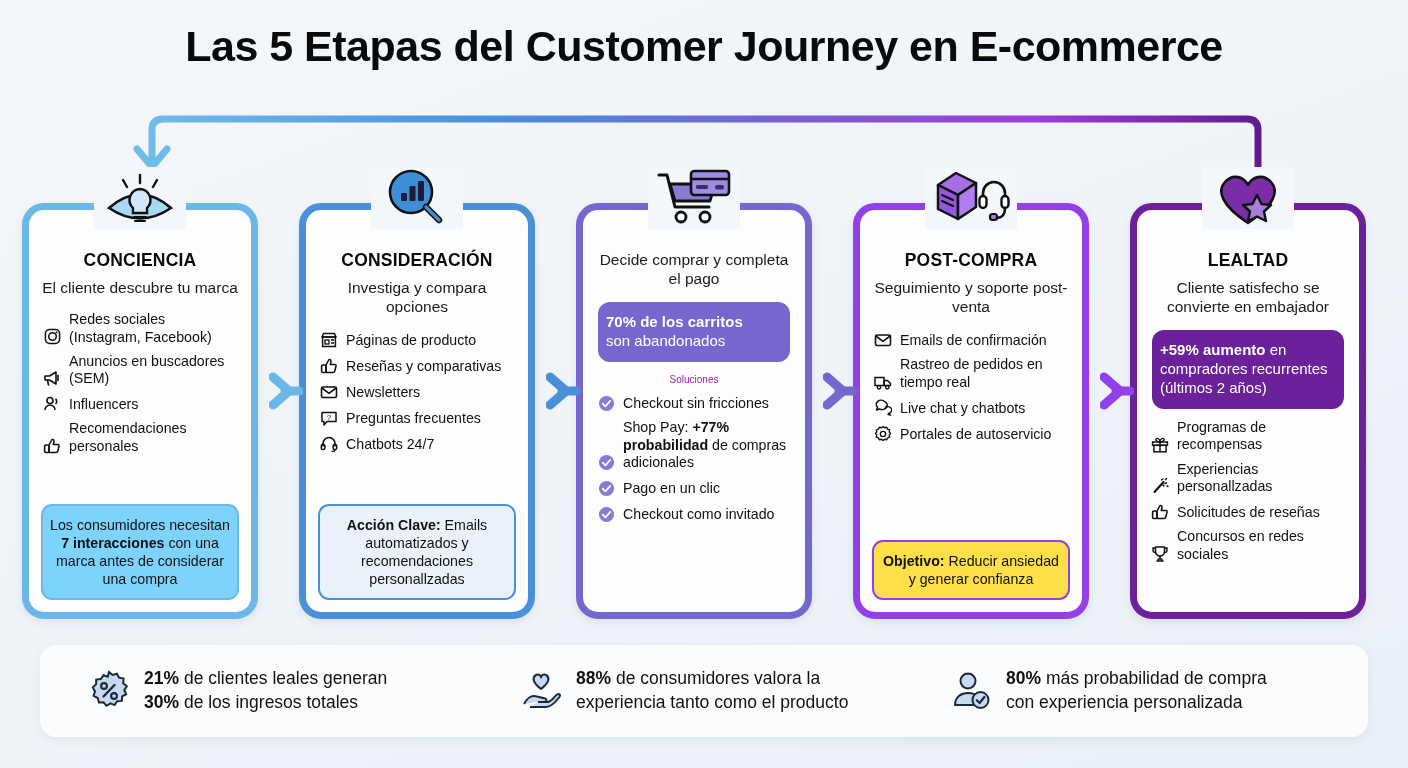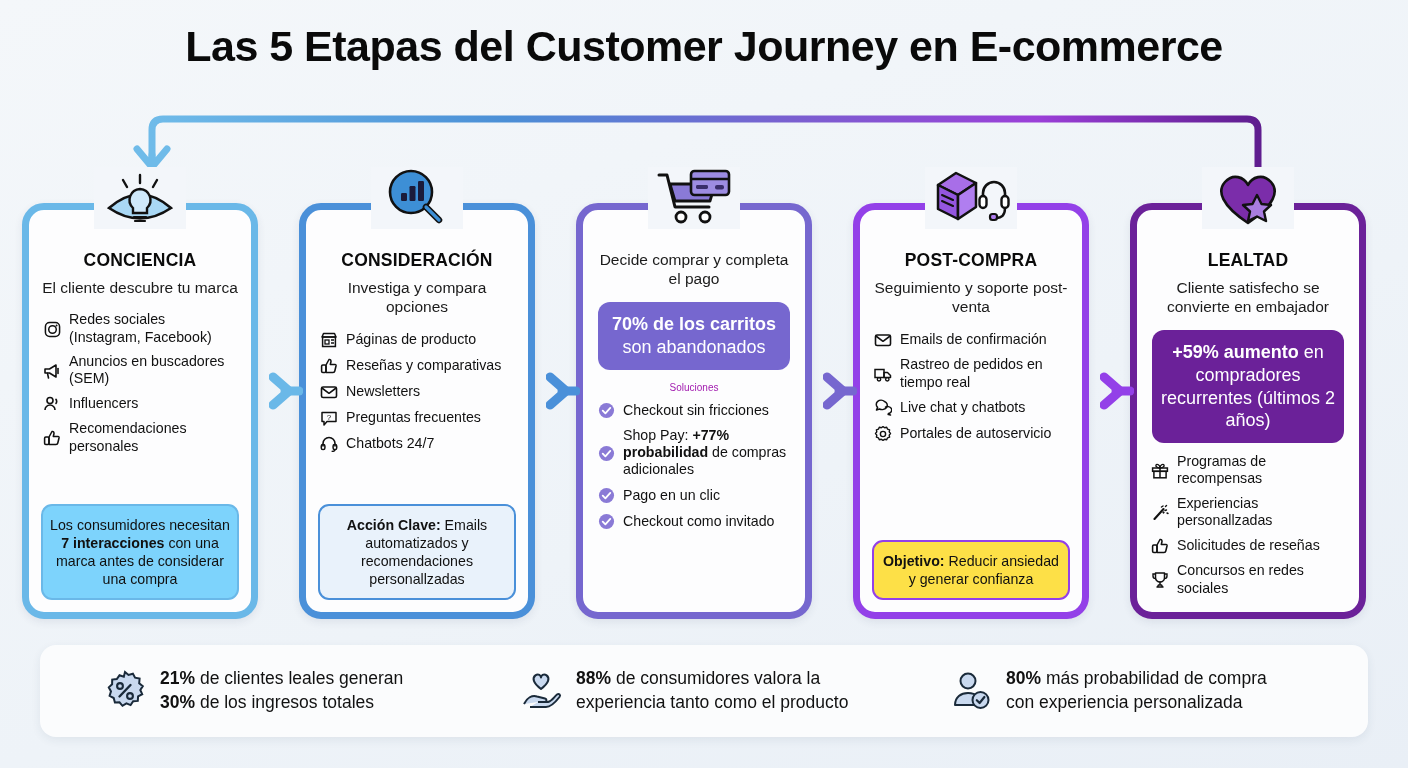--- a/index.html
+++ b/index.html
@@ -77,21 +77,21 @@
     text-align: center;
     color: #1b1b1b;
     line-height: 1.24;
     margin-bottom: 14px;
   }
 
   
   .bullets { margin: 0 2px; }
   .bullet {
     display: flex;
-    align-items: center;
+    align-items: flex-end;
     gap: 8px;
     margin-bottom: 7px;
   }
   .bullet .bicon {
     flex: 0 0 18px;
     width: 18px; height: 18px;
     margin-top: 1px;
     display: flex; align-items: center; justify-content: center;
   }
   .bullet .btext {
@@ -107,23 +107,22 @@
     font-size: 10px;
     font-weight: normal;
     color: #a21caf;
     margin: 12px 0 8px 0;
   }
 
   
   .statpill {
     border-radius: 12px;
     padding: 11px 8px;
-    text-align: center;
     color: #fff;
-    font-size: 18px;
+    font-size: 15px;
     line-height: 1.26;
     margin: 4px 3px 2px 3px;
   }
   .statpill b { font-weight: bold; }
 
   
   .notebox {
     position: absolute;
     left: 12px; right: 12px; bottom: 12px;
     border: 2px solid #6ab8e8;
@@ -525,21 +524,21 @@
             <span class="btext">Concursos en redes sociales</span>
           </div>
         </div>
       </div>
     </div>
 
   </div>
 
   <div class="statsbar">
 
-    <div class="statitem" style="width:470px;padding-left:64px">
+    <div class="statitem" style="width:470px;padding-left:48px">
       <span class="sicon">
         <svg width="42" height="42" viewBox="0 0 42 42">
           <path d="M21 2 l3.5 3 4.4-1.3 2.2 4 4.5 .9 -.4 4.6 3.6 2.9 -2.5 3.9 1.9 4.2 -4.1 2.1 -.3 4.6 -4.6 .4 -2.6 3.8 -4.2-1.8 -3.9 2.5 -3-3.5 -4.6 .2 -1.2-4.5 -4.1-2.2 1.4-4.4 -2.2-4 3.3-3.2 .1-4.6 4.6-.6 2.7-3.7 4.3 1.5 Z" fill="#c9d9ef" stroke="#1a2a3a" stroke-width="2"></path>
           <path d="M15.5 26.5 L26.5 15" stroke="#1a2a3a" stroke-width="2.4" stroke-linecap="round"></path>
           <circle cx="16" cy="16" r="2.9" fill="none" stroke="#1a2a3a" stroke-width="2.1"></circle>
           <circle cx="26" cy="26" r="2.9" fill="none" stroke="#1a2a3a" stroke-width="2.1"></circle>
         </svg>
       </span>
       <span class="stext">
         <b>21%</b><span> de clientes leales generan</span><br>

